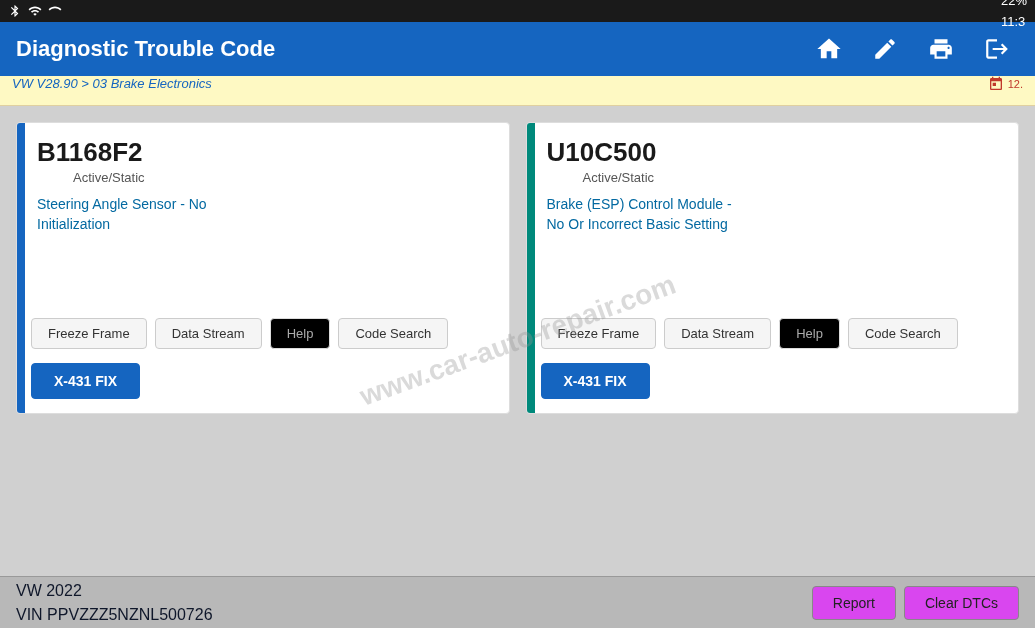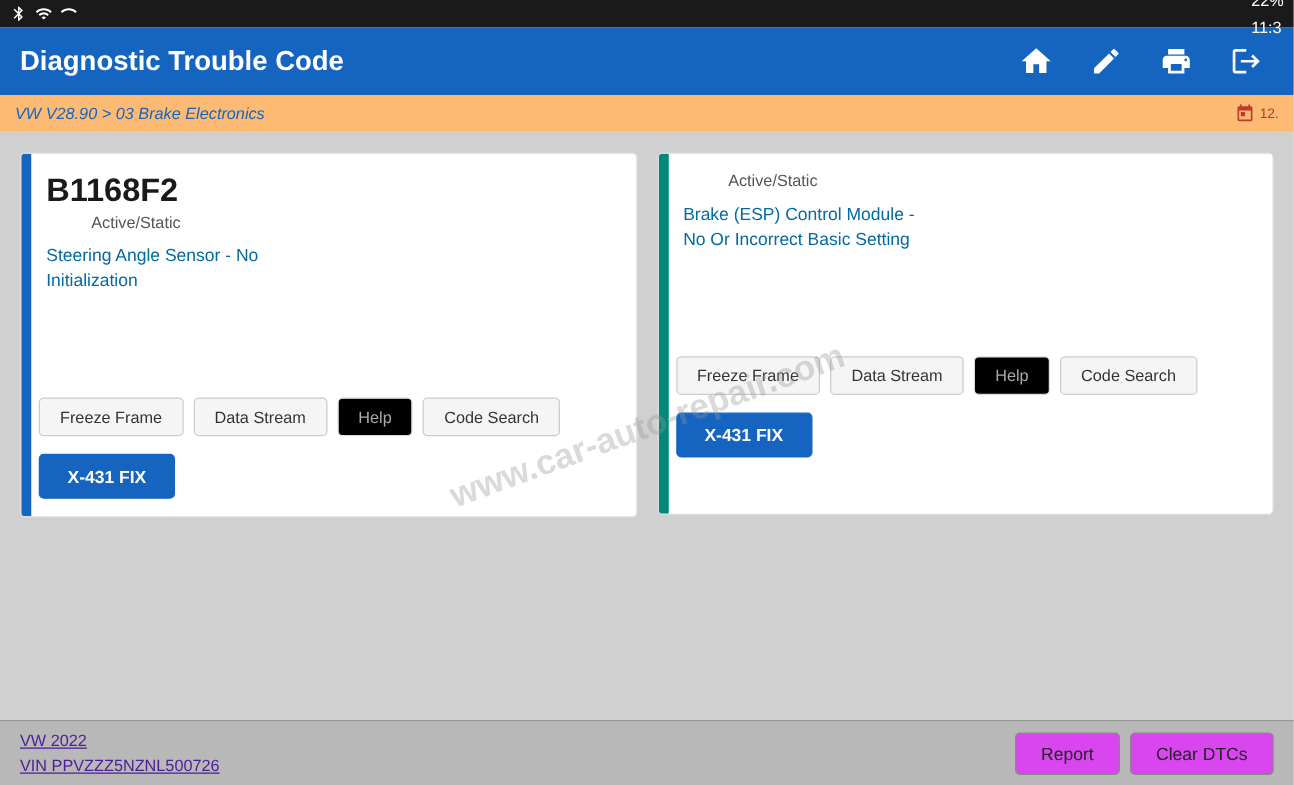--- a/index.html
+++ b/index.html
@@ -62,23 +62,23 @@
       justify-content: center;
       cursor: pointer;
     }
     .header-icon-btn svg {
       fill: #fff;
     }
 
     
     .breadcrumb-bar {
       height: 30px;
-      background: #fdba74;
-      display: flex;
-      align-items: center;
+      background: #fef9c3;
+      display: flex;
+      align-items: flex-start;
       padding: 0 12px;
       border-bottom: 1px solid #e0d0a0;
     }
     .breadcrumb-text {
       color: #1565c0;
       font-style: italic;
       font-size: 13px;
     }
     .breadcrumb-right {
       margin-left: auto;
@@ -202,24 +202,23 @@
       background: #b8b8b8;
       display: flex;
       align-items: center;
       padding: 0 16px;
       border-top: 1px solid #999;
     }
     .footer-info {
       flex: 1;
     }
     .footer-text {
-      font-size: 13px;
-      color: #4c1d95;
+      font-size: 16px;
+      color: #0f172a;
       line-height: 1.5;
-      text-decoration: underline;
     }
     .footer-actions {
       display: flex;
       gap: 8px;
     }
     .footer-btn {
       padding: 8px 20px;
       border-radius: 4px;
       border: 1px solid #888;
       background: #d946ef;
@@ -306,20 +305,21 @@
       <button class="btn">Code Search</button>
     </div>
     <div class="dtc-card-fix">
       <button class="btn btn-primary">X-431 FIX</button>
     </div>
   </div>
 
   <div class="dtc-card">
     <div class="dtc-card-accent accent-teal"></div>
     <div class="dtc-card-body">
+      <div class="dtc-code">U10C500</div>
       <div class="dtc-status">Active/Static</div>
       <div class="dtc-description">Brake (ESP) Control Module -<br>No Or Incorrect Basic Setting</div>
     </div>
     <div class="dtc-card-actions">
       <button class="btn">Freeze Frame</button>
       <button class="btn">Data Stream</button>
       <button class="btn btn-disabled">Help</button>
       <button class="btn">Code Search</button>
     </div>
     <div class="dtc-card-fix">

